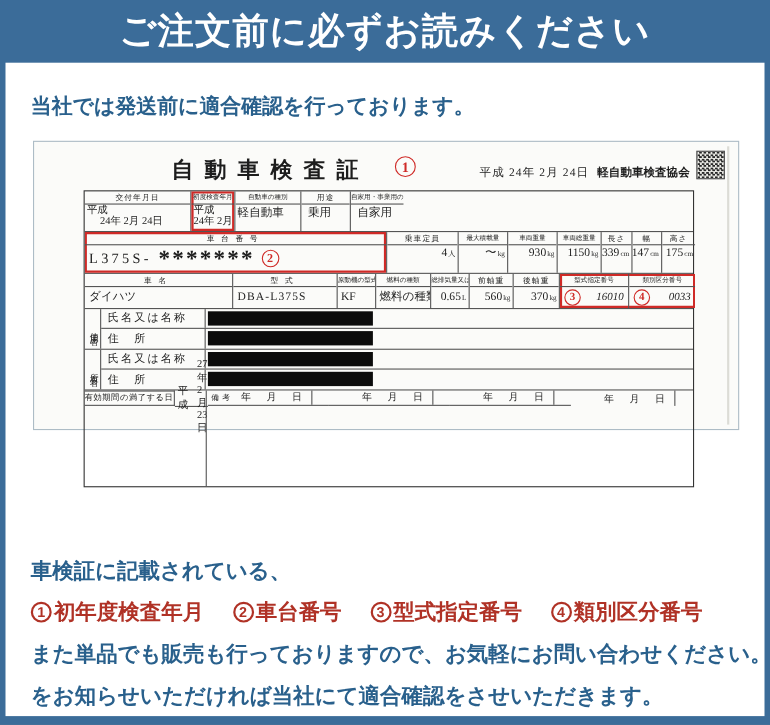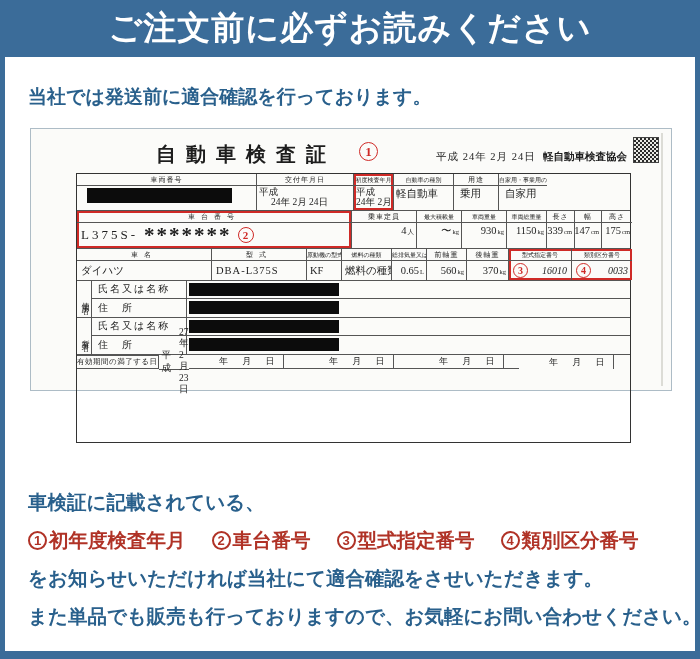--- a/index.html
+++ b/index.html
@@ -75,21 +75,21 @@
         align-items:center;justify-content:center;white-space:nowrap;letter-spacing:0.5px;}
   .edate{height:15px;display:flex;align-items:center;font-size:9.5px;padding-left:3px;gap:8px;border-bottom:1px solid var(--c-line);}
   .eymd{height:14.5px;display:flex;border-bottom:1px solid var(--c-line);}
   .ymd-main{flex:none;width:94px;display:flex;align-items:center;justify-content:flex-end;
             font-size:9px;letter-spacing:6px;padding-right:2px;}
   .ymd-tail{flex:none;width:16px;border-left:1px solid var(--c-line);}
   .eright{flex:1;border-left:1px solid var(--c-line);position:relative;}
   .remarks-label{position:absolute;left:4px;top:2px;font-size:7px;letter-spacing:3px;}
 
   
-  .notes{position:absolute;left:23px;top:432px;right:16px;}
+  .notes{position:absolute;left:23px;top:448px;right:16px;}
   .note-line{font-size:19.5px;font-weight:700;color:var(--c-blue);margin-bottom:11px;white-space:nowrap;}
   .note-items{display:flex;align-items:center;gap:26px;margin-bottom:11px;}
   .note-item{display:inline-flex;align-items:center;gap:2px;color:var(--c-redtext);font-size:19.5px;font-weight:700;white-space:nowrap;}
   .ncirc{display:inline-flex;align-items:center;justify-content:center;width:19px;height:19px;
          border:2px solid var(--c-redtext);border-radius:50%;font-size:13px;font-weight:700;color:var(--c-redtext);flex:none;}
 </style>
 </head>
 <body>
 
 <div class="page">
@@ -104,26 +104,20 @@
       <div class="scan-edge"></div>
       <div class="cert-title">自動車検査証</div>
       <span class="circ lg marker1">1</span>
       <div class="cert-date">平成 24年  2月 24日</div>
       <div class="cert-issuer">軽自動車検査協会</div>
       <div class="stamp"></div>
 
       <div class="tbl">
 
         <div class="band ba">
-          <div class="col" style="width:180px">
-            <div class="hd">車両番号</div>
-            <div class="vl">
-                <div class="bar" style="width:145px;margin-left:8px"></div>
-              </div>
-          </div>
           <div class="col" style="width:97px">
             <div class="hd">交付年月日</div>
             <div class="vl twoline">
               <div>平成</div>
               <div class="indent">24年 2月 24日</div>
             </div>
           </div>
           <div class="col ring" style="width:40px">
             <div class="hd xs">初度検査年月</div>
             <div class="vl twoline">
@@ -337,20 +331,23 @@
                 <div class="ymd-tail"></div>
               </div>
             <div class="eymd">
                 <div class="ymd-main">年 月 日</div>
                 <div class="ymd-tail"></div>
               </div>
             <div class="eymd" style="border-bottom:none">
                 <div class="ymd-main">年 月 日</div>
                 <div class="ymd-tail"></div>
               </div>
+          </div>
+          <div class="eright">
+            <div class="remarks-label">備考</div>
           </div>
         </div>
 
       </div>
     </div>
 
     <div class="notes">
       <div class="note-line">車検証に記載されている、</div>
       <div class="note-items">
         <span class="note-item">
@@ -363,17 +360,17 @@
           </span>
         <span class="note-item">
             <span class="ncirc">3</span>
             <span>型式指定番号</span>
           </span>
         <span class="note-item">
             <span class="ncirc">4</span>
             <span>類別区分番号</span>
           </span>
       </div>
+      <div class="note-line">また単品でも販売も行っておりますので、お気軽にお問い合わせください。</div>
       <div class="note-line">をお知らせいただければ当社にて適合確認をさせいただきます。</div>
-      <div class="note-line">また単品でも販売も行っておりますので、お気軽にお問い合わせください。</div>
     </div>
   </div>
 </div>
 
 </body></html>

